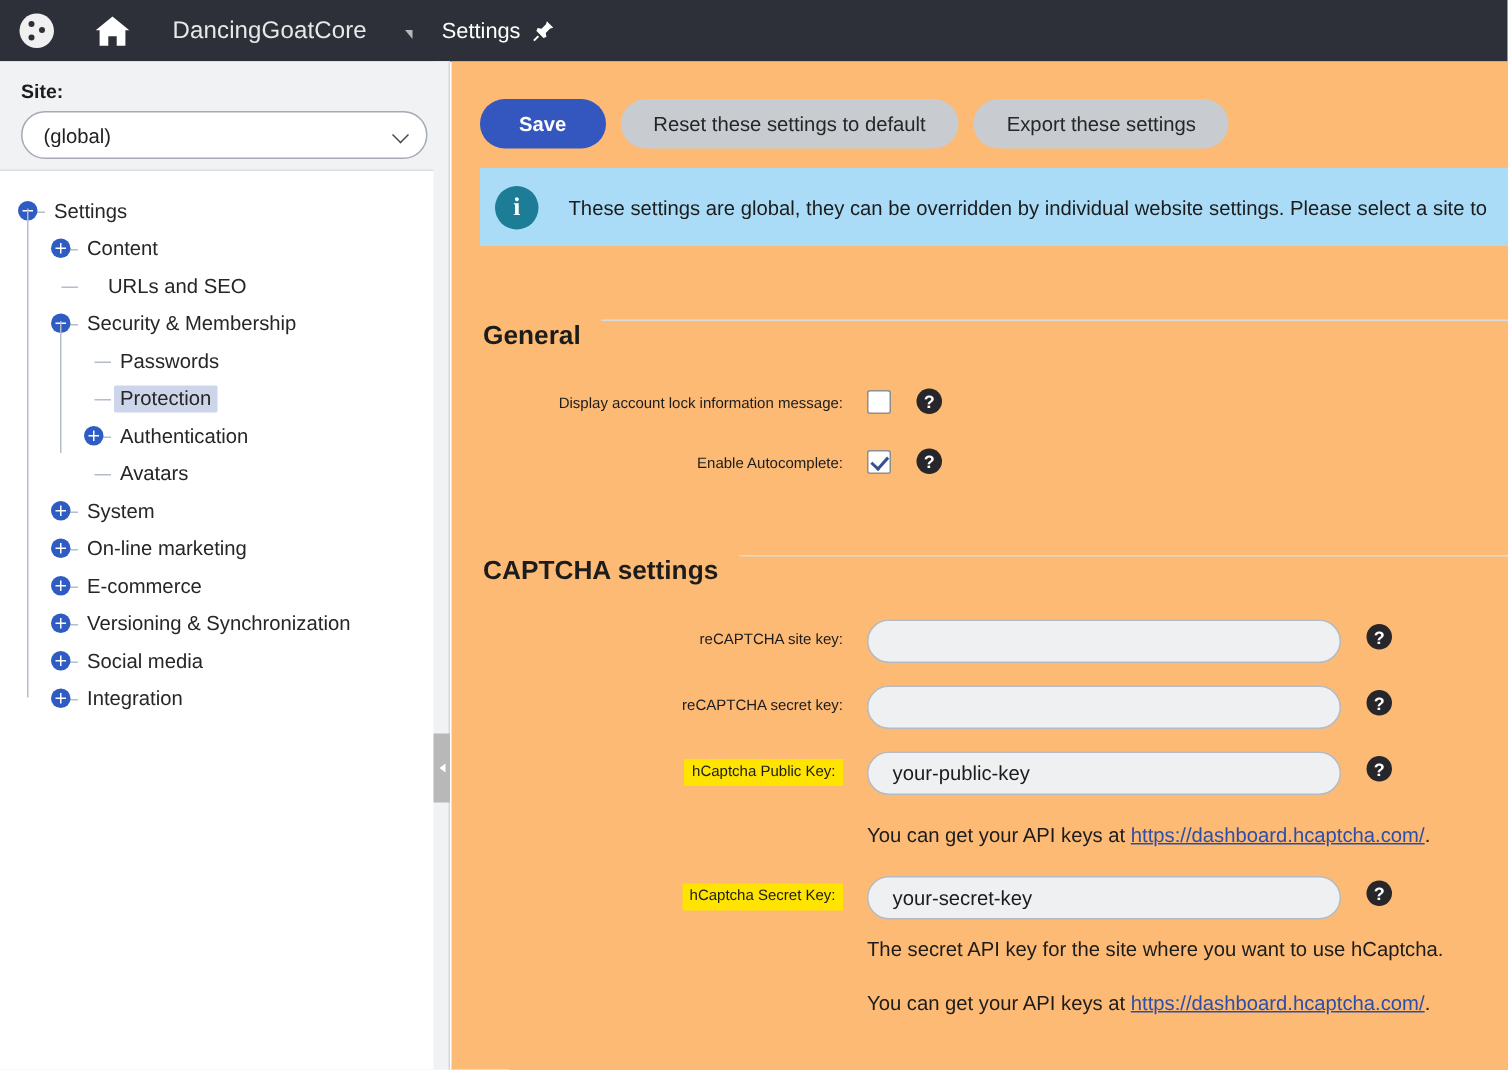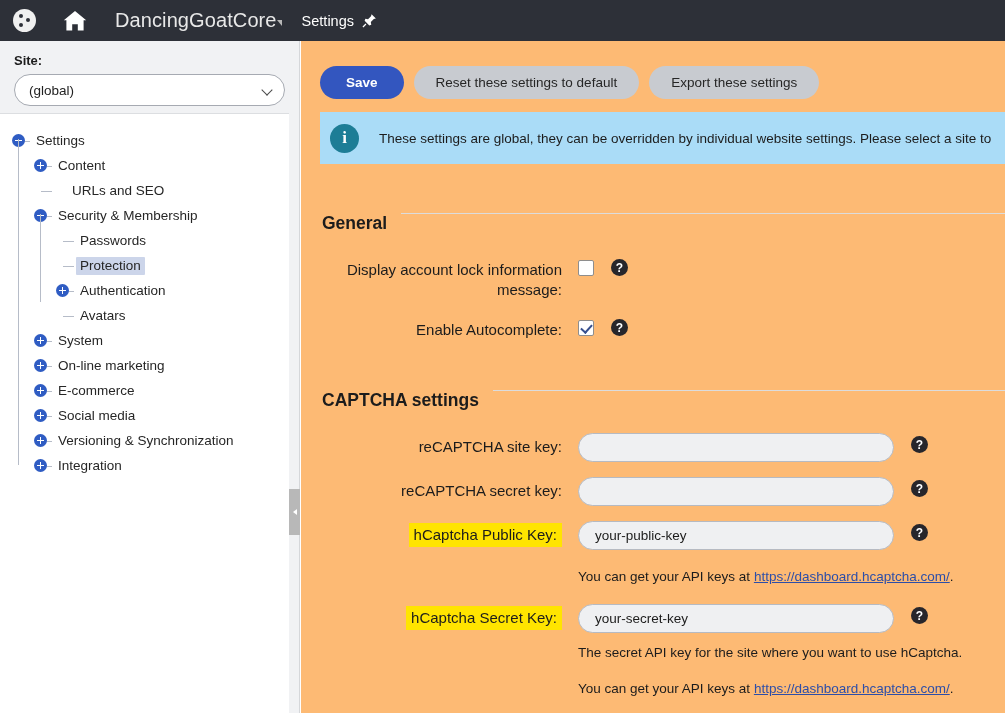--- a/index.html
+++ b/index.html
@@ -35,23 +35,23 @@
   .logo-circle i.d1 { left: 6px;  top: 5px; }
   .logo-circle i.d2 { left: 13px; top: 9px; }
   .logo-circle i.d3 { left: 6px;  top: 14px; }
 
   #home-btn {
     width: 52px; height: 41px;
     display: flex; align-items: center; justify-content: center;
   }
 
   #site-name-btn {
-    display: flex; align-items: center; gap: 0;
+    display: flex; align-items: center; gap: 25px;
     height: 41px; padding: 0 6px 0 14px;
-    color: #e8e8e8; font-size: 20px;
+    color: #e8e8e8; font-size: 16px;
     letter-spacing: 0.1px;
   }
   .caret-tri {
     width: 0; height: 0;
     border-left: 5px solid transparent;
     border-top: 6px solid #b8b8b8;
     margin-top: 4px;
   }
   #app-tab {
     display: flex; align-items: center; gap: 8px;
@@ -246,21 +246,21 @@
 
   
   .frow {
     display: flex; align-items: flex-start;
     margin-top: 13px;
     padding-left: 21px;
   }
   .flabel {
     width: 240px;
     text-align: right;
-    font-size: 15px;
+    font-size: 10px;
     color: #1c1c1c;
     line-height: 20px;
     padding-top: 4px;
     white-space: normal;
   }
   .flabel.hl .hlwrap {
     background: #ffe400;
     padding: 3px 5px 4px 5px;
     box-decoration-break: clone;
     -webkit-box-decoration-break: clone;
@@ -412,26 +412,26 @@
         <span class="tlabel" style="margin-left: 54px;">On-line marketing</span>
       </div>
       <div class="tnode">
         <span class="hline" style="left: 41px; top: 12.5px;"></span>
         <span class="toggler plus" style="left: 34px; top: 6px;"></span>
         <span class="tlabel" style="margin-left: 54px;">E-commerce</span>
       </div>
       <div class="tnode">
         <span class="hline" style="left: 41px; top: 12.5px;"></span>
         <span class="toggler plus" style="left: 34px; top: 6px;"></span>
+        <span class="tlabel" style="margin-left: 54px;">Versioning &amp; Synchronization</span>
+      </div>
+      <div class="tnode">
+        <span class="hline" style="left: 41px; top: 12.5px;"></span>
+        <span class="toggler plus" style="left: 34px; top: 6px;"></span>
         <span class="tlabel" style="margin-left: 54px;">Social media</span>
-      </div>
-      <div class="tnode">
-        <span class="hline" style="left: 41px; top: 12.5px;"></span>
-        <span class="toggler plus" style="left: 34px; top: 6px;"></span>
-        <span class="tlabel" style="margin-left: 54px;">Versioning &amp; Synchronization</span>
       </div>
       <div class="tnode">
         <span class="hline" style="left: 41px; top: 12.5px;"></span>
         <span class="toggler plus" style="left: 34px; top: 6px;"></span>
         <span class="tlabel" style="margin-left: 54px;">Integration</span>
       </div>
       <span class="vline" style="left: 18px; top: 25px; height: 326px;"></span>
       <span class="vline" style="left: 40px; top: 100px; height: 88px;"></span>
     </div>
 </div>

